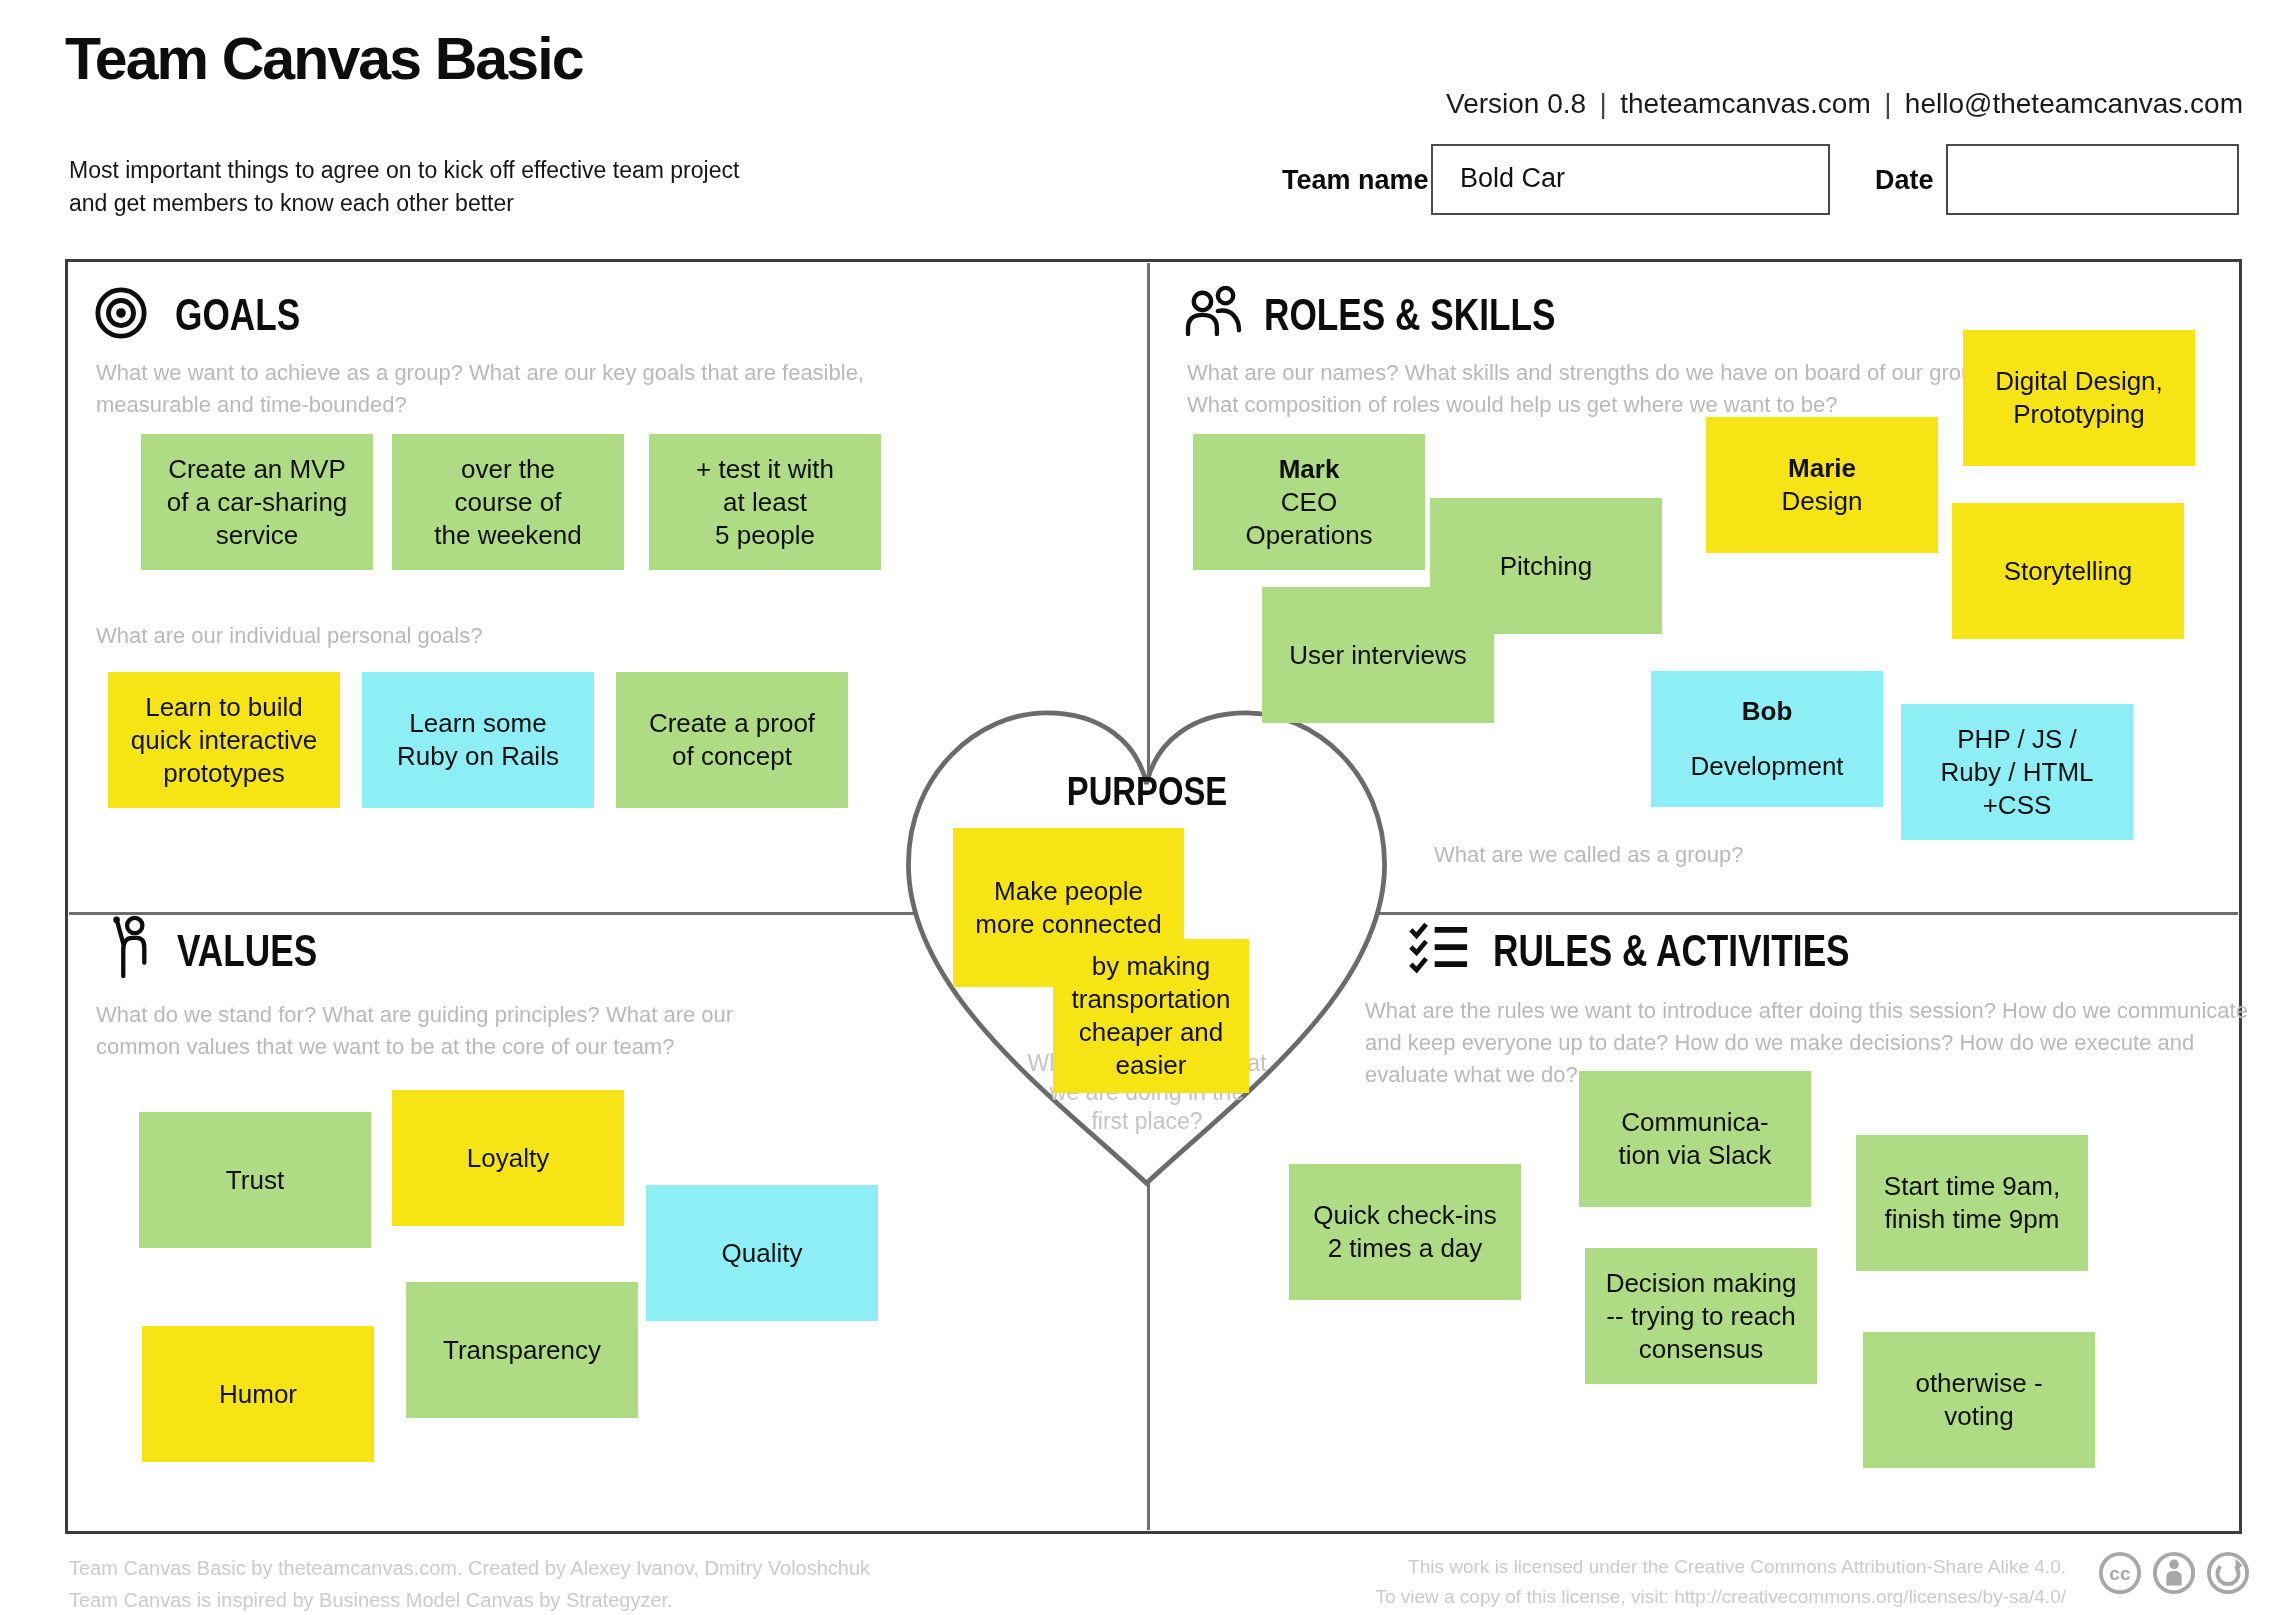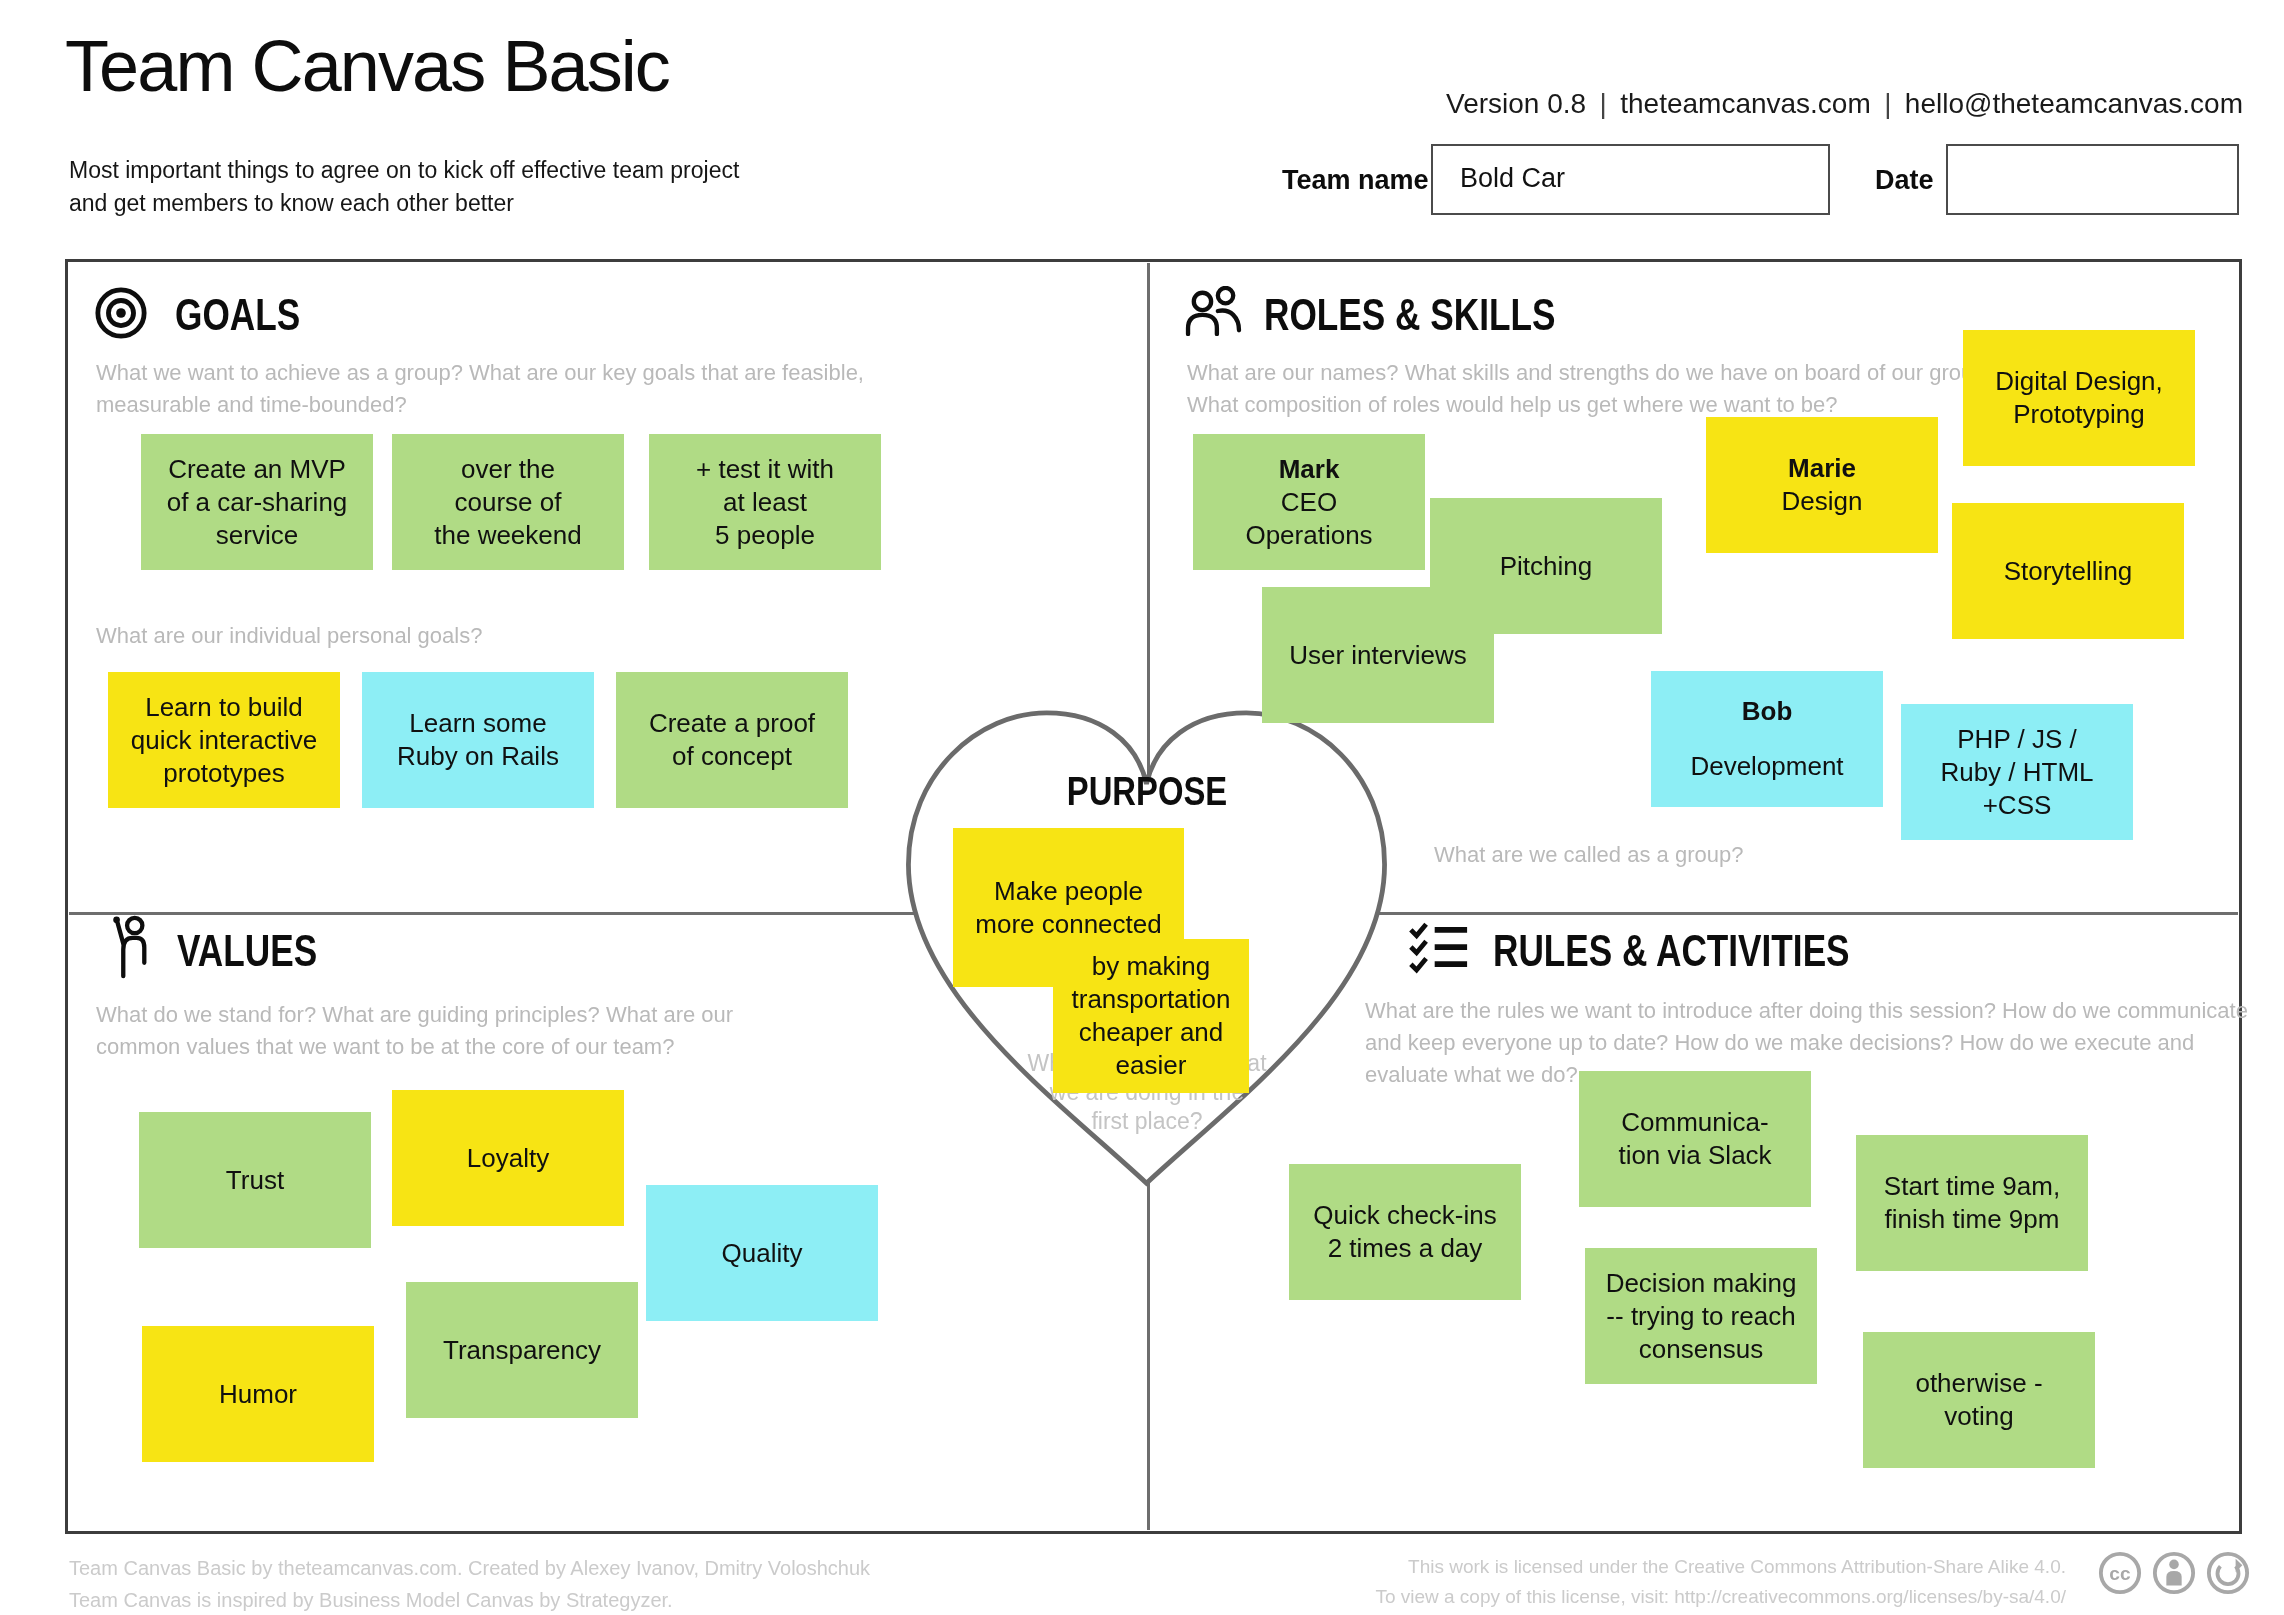--- a/index.html
+++ b/index.html
@@ -1,20 +1,20 @@
 <!DOCTYPE html>
 <html><head>
 <meta charset="utf-8">
 <style>
   html,body{margin:0;padding:0;background:#fff;}
   .page{position:relative;width:2285px;height:1616px;background:#fff;overflow:hidden;
         font-family:"Liberation Sans",sans-serif;color:#111;}
 
   
-  .title{position:absolute;left:65px;top:25px;font-size:72px;font-weight:400;letter-spacing:-1.9px;color:#0d0d0d;}
+  .title{position:absolute;left:65px;top:25px;font-size:59px;font-weight:700;letter-spacing:-1.9px;color:#0d0d0d;}
   .subtitle{position:absolute;left:69px;top:154px;font-size:23px;line-height:33px;color:#161616;white-space:pre-line;}
   .meta{position:absolute;right:42px;top:88px;font-size:28px;color:#1a1a1a;}
   .meta .sep{padding:0 13.4px;color:#444;font-weight:300;}
   .field-label{position:absolute;font-size:27px;font-weight:bold;color:#0d0d0d;}
   .lbl-team{left:1282px;top:165px;}
   .lbl-date{left:1875px;top:165px;}
   .tbox{position:absolute;top:144px;height:71px;border:2.9px solid #4b4b4b;box-sizing:border-box;
         font-size:27px;line-height:65px;padding-left:27px;background:#fff;}
   .tbox-team{left:1431px;width:399px;}
   .tbox-date{left:1946px;width:293px;}

